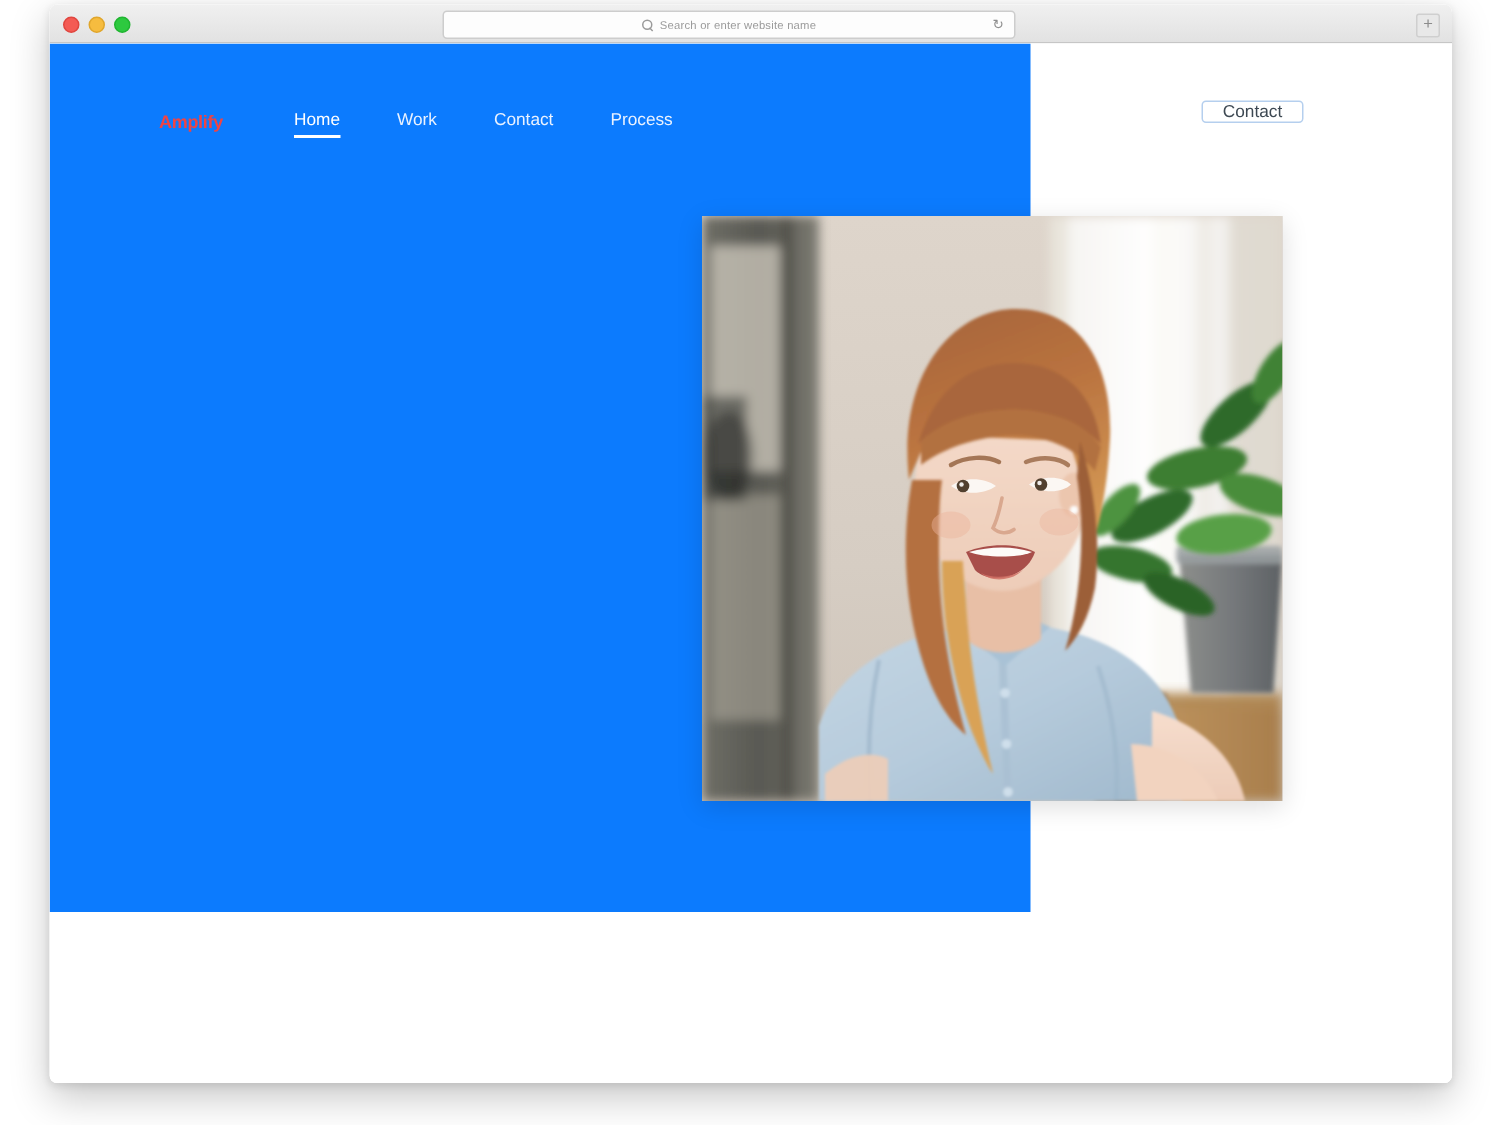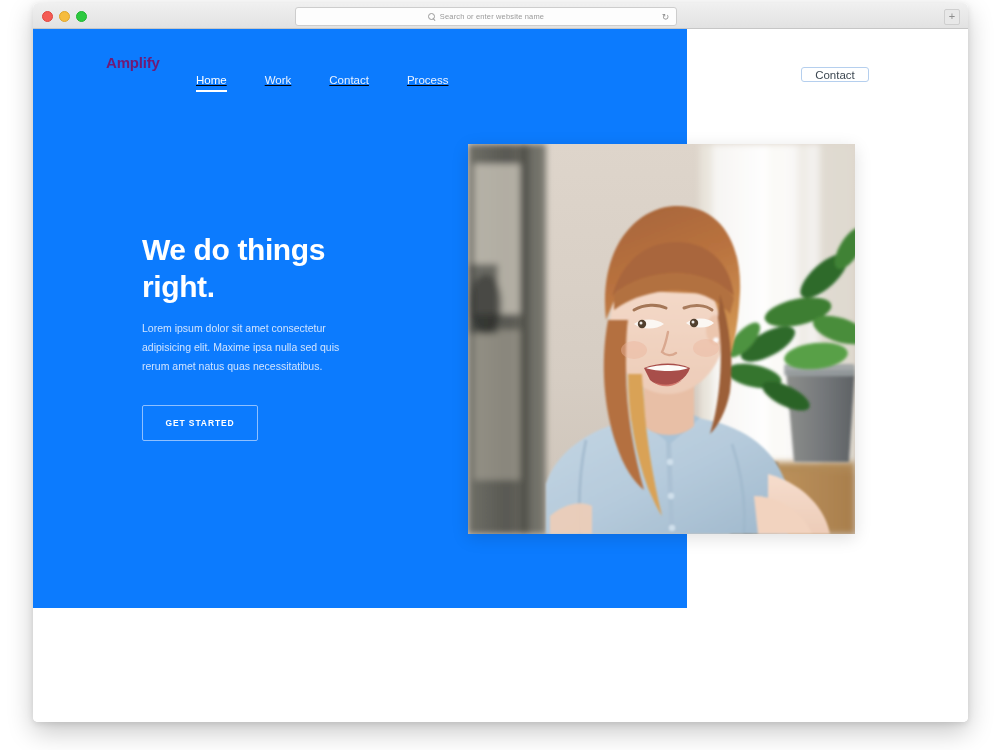--- a/index.html
+++ b/index.html
@@ -152,34 +152,33 @@
     left: 0;
     top: 0;
     width: 935px;
     height: 75px;
     display: flex;
     align-items: center;
   }
   #brand-logo {
     position: absolute;
     left: 73px;
-    top: 25px;
-    font-size: 15px;
+    top: 45px;
+    font-size: 12px;
     font-weight: bold;
-    color: #701a75;
+    color: #ef4444;
     letter-spacing: -0.2px;
   }
   #nav-links {
     position: absolute;
     left: 163px;
     top: 45px;
     display: flex;
     gap: 38px;
     align-items: flex-start;
-    text-decoration: underline;
   }
   .nav-link {
     font-size: 11.5px;
     color: #eaf2ff;
     text-decoration: none;
     padding-bottom: 6px;
     position: relative;
     white-space: nowrap;
   }
   .nav-link.active {
@@ -483,20 +482,15 @@
       <div id="nav-links">
         <a class="nav-link active" href="#">Home</a>
         <a class="nav-link" href="#">Work</a>
         <a class="nav-link" href="#">Contact</a>
         <a class="nav-link" href="#">Process</a>
       </div>
 
       <div id="contact-button">Contact</div>
     </nav>
 
-    <div id="hero-copy">
-      <h1 id="hero-heading">We do things right.</h1>
-      <p id="hero-subtext">Lorem ipsum dolor sit amet consectetur adipisicing elit. Maxime ipsa nulla sed quis rerum amet natus quas necessitatibus.</p>
-      <div id="get-started-button">GET STARTED</div>
-    </div>
 
   </div>
 </div>
 
 </body></html>

